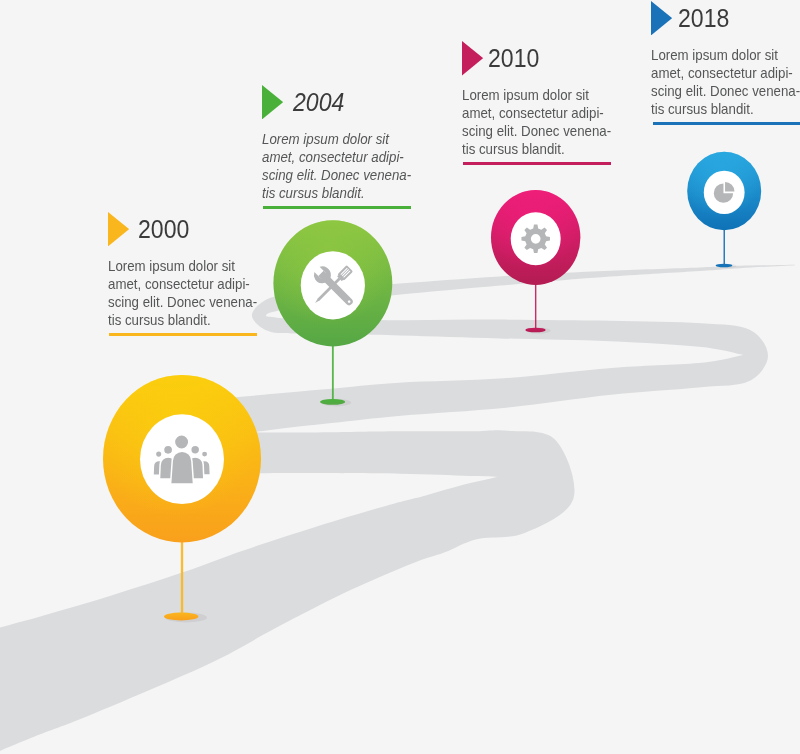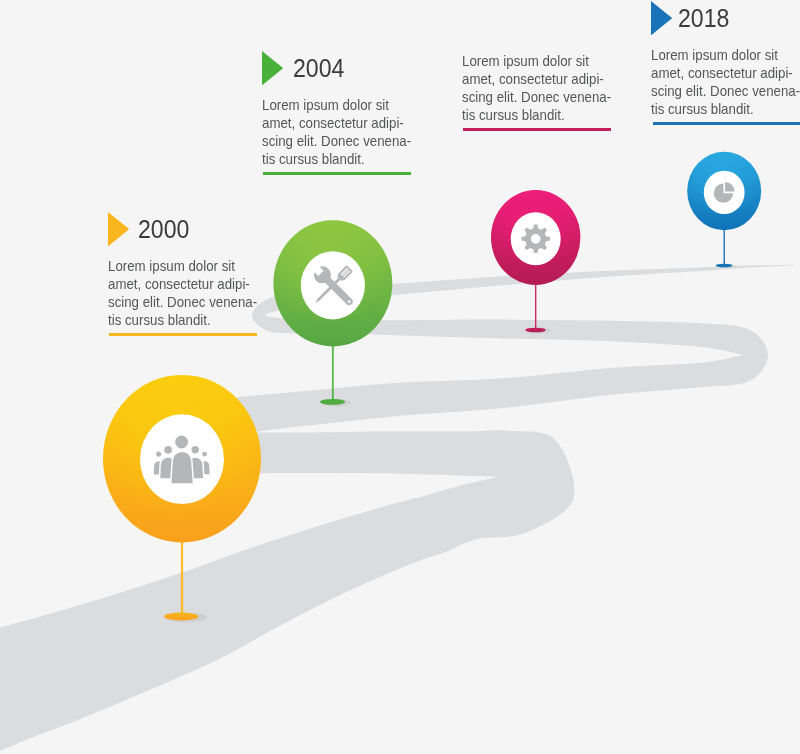--- a/index.html
+++ b/index.html
@@ -35,36 +35,42 @@
       <div class="yrtext" style="left:30.7px;">2000</div>
     </div>
     <div class="body">
         <div>Lorem ipsum dolor sit</div>
         <div>amet, consectetur adipi-</div>
         <div>scing elit. Donec venena-</div>
         <div>tis cursus blandit.</div>
       </div>
     <div class="rule" style="background:#fab61d;"></div>
   </div>
-  <div class="block" style="left:261.8px;top:51px;">
+  <div class="block" style="left:261.8px;top:85px;font-style:italic;">
     <div class="yr">
       <svg class="tri" width="21.2" height="34.4" viewBox="0 0 21.2 34.4">
           <polygon points="0,0 21.2,17.2 0,34.4" fill="#49b13a"></polygon>
         </svg>
       <div class="yrtext" style="left:31.0px;">2004</div>
     </div>
     <div class="body">
         <div>Lorem ipsum dolor sit</div>
         <div>amet, consectetur adipi-</div>
         <div>scing elit. Donec venena-</div>
         <div>tis cursus blandit.</div>
       </div>
     <div class="rule" style="background:#49b13a;"></div>
   </div>
   <div class="block" style="left:461.8px;top:41.4px;">
+    <div class="yr">
+      <svg class="tri" width="21.2" height="34.4" viewBox="0 0 21.2 34.4">
+          <polygon points="0,0 21.2,17.2 0,34.4" fill="#c41e5c"></polygon>
+        </svg>
+      <div class="yrtext" style="left:25.9px;">2010</div>
+    </div>
     <div class="body">
         <div>Lorem ipsum dolor sit</div>
         <div>amet, consectetur adipi-</div>
         <div>scing elit. Donec venena-</div>
         <div>tis cursus blandit.</div>
       </div>
     <div class="rule" style="background:#c41e5c;"></div>
   </div>
   <div class="block" style="left:651.0px;top:0.5px;">
     <div class="yr">

